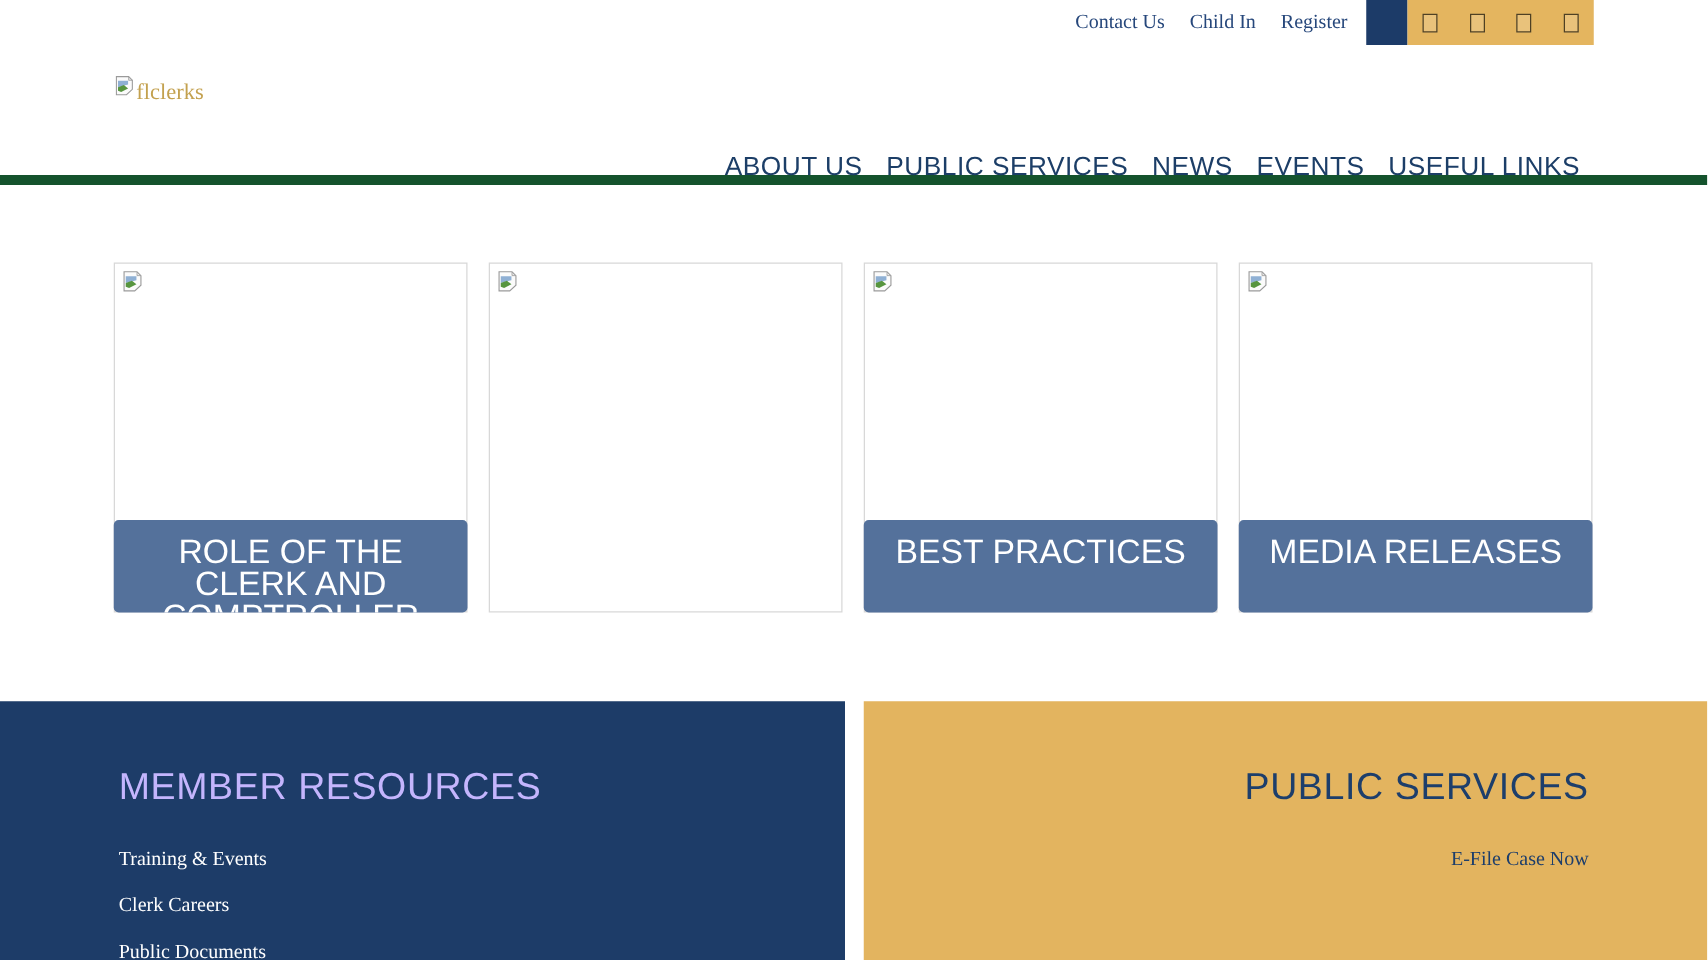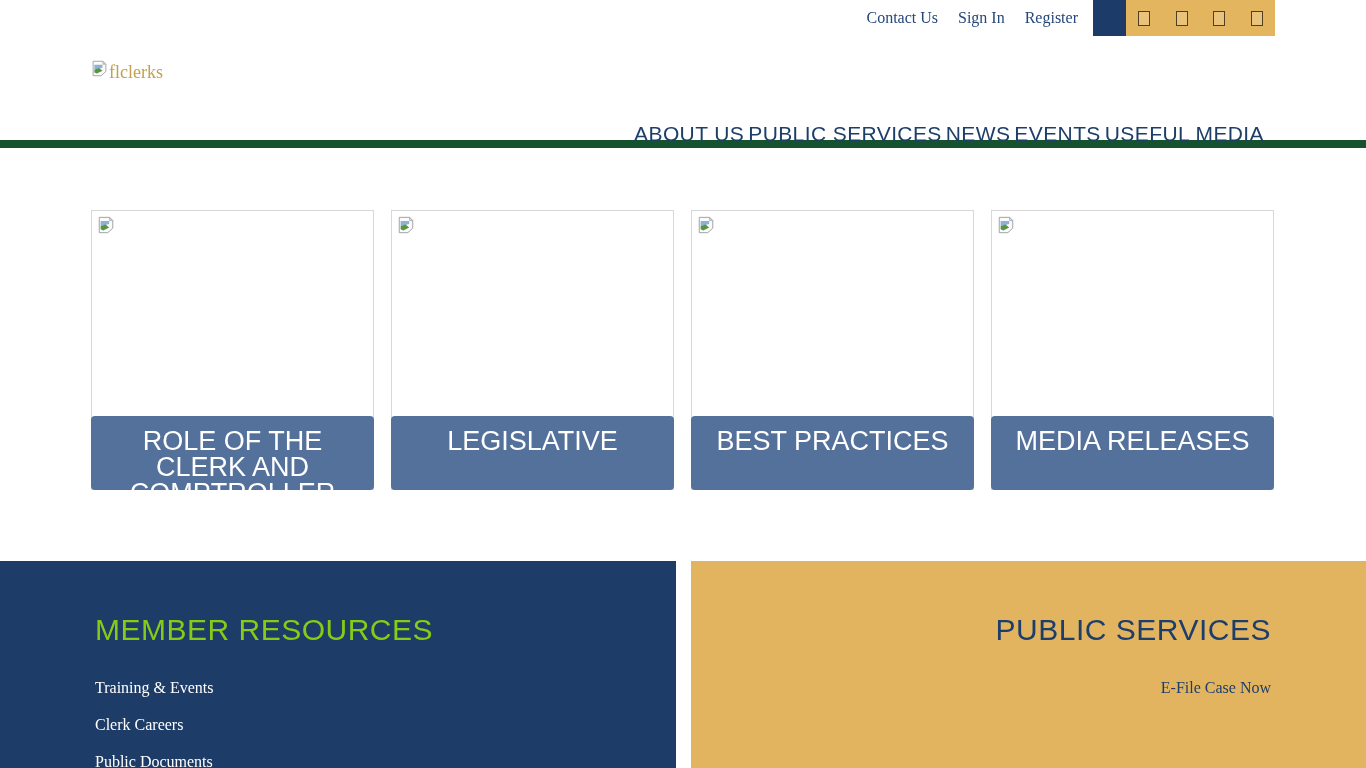--- a/index.html
+++ b/index.html
@@ -16,55 +16,55 @@
                 display:flex;align-items:center;justify-content:space-between;padding:0 12px;box-sizing:border-box;}
   .social-box{display:inline-block;width:10px;height:13px;border:1px solid #4f4023;
               background:rgba(255,255,255,0.18);cursor:pointer;}
 
   
   .header{position:absolute;top:36px;left:0;width:1366px;height:104px;background:#fff;
           border-bottom:8px solid #14532d;box-sizing:content-box;}
   .logo{position:absolute;left:91px;top:24px;display:flex;align-items:flex-end;gap:1px;
         text-decoration:none;cursor:pointer;}
   .logo-text{font-family:"Liberation Serif",serif;font-size:18px;color:#c3a14f;line-height:18px;}
-  .main-nav{position:absolute;top:84px;right:102px;display:flex;gap:4px;}
+  .main-nav{position:absolute;top:84px;right:102px;display:flex;gap:19px;}
   .main-nav a{font-size:21px;line-height:28px;letter-spacing:0.4px;color:#1c3e67;
               text-decoration:none;cursor:pointer;white-space:nowrap;}
 
   
   .cards{position:absolute;top:210px;left:91px;display:flex;gap:17px;}
   .card{position:relative;width:283px;height:280px;background:#fff;border:1px solid #d8d8d8;
         box-sizing:border-box;text-decoration:none;cursor:pointer;display:block;}
   .card .img-ph{position:absolute;top:5px;left:5px;}
   .card-caption{position:absolute;left:-1px;right:-1px;bottom:-1px;height:74px;background:#54719b;
                 border-radius:4px;color:#fff;font-size:27px;line-height:26px;text-align:center;
                 padding:12px 10px 0;box-sizing:border-box;overflow:hidden;}
 
   
   .panel{position:absolute;top:561px;height:300px;box-sizing:border-box;padding-top:52px;}
   .panel-navy{left:0;width:676px;background:#1d3c68;padding-left:95px;padding-right:40px;}
   .panel-gold{left:691px;width:675px;background:#e3b45f;padding-right:95px;padding-left:40px;text-align:right;}
   .panel h2{margin:0;font-size:30px;line-height:34px;font-weight:normal;letter-spacing:0.5px;}
-  .panel-navy h2{color:#84cc16;}
+  .panel-navy h2{color:#c4b5fd;}
   .panel-gold h2{color:#1d3e6b;}
   .panel-links{margin-top:22px;}
   .panel-links a{display:block;font-family:"Liberation Serif",serif;font-size:16px;line-height:37px;
                  text-decoration:none;cursor:pointer;}
   .panel-navy .panel-links a{color:#ffffff;}
   .panel-gold .panel-links a{color:#1d3e6b;}
 </style>
 </head>
 <body>
 
 <div class="page">
 
   <div class="topbar">
     <nav class="topbar-links">
       <a>Contact Us</a>
-      <a>Sign In</a>
+      <a>Child In</a>
       <a>Register</a>
     </nav>
     <div class="search-btn"></div>
     <div class="social-strip">
       <span class="social-box"></span>
       <span class="social-box"></span>
       <span class="social-box"></span>
       <span class="social-box"></span>
     </div>
   </div>
@@ -79,21 +79,21 @@
           <path d="M4 11.5 l5.5 -2 4 3.2 -6.5 3.3 -3 -1.2 z" fill="#57953f"></path>
         </svg>
       </span>
       <span class="logo-text">flclerks</span>
     </a>
     <nav class="main-nav">
       <a>ABOUT US</a>
       <a>PUBLIC SERVICES</a>
       <a>NEWS</a>
       <a>EVENTS</a>
-      <a>USEFUL MEDIA</a>
+      <a>USEFUL LINKS</a>
     </nav>
   </div>
 
   <div class="cards">
 
     <a class="card">
       <span class="img-ph">
         <svg width="18" height="18" viewBox="0 0 20 20">
           <path d="M2.5 1.5 h11.5 l3.5 3.5 v8.5 l-5.5 5 h-9.5 z" fill="#fbfbfb" stroke="#9a9a9a" stroke-width="1"></path>
           <path d="M14 1.8 v3.2 h3.3 z" fill="#e6e6e6" stroke="#9a9a9a" stroke-width="0.7"></path>
@@ -106,21 +106,20 @@
 
     <a class="card">
       <span class="img-ph">
         <svg width="18" height="18" viewBox="0 0 20 20">
           <path d="M2.5 1.5 h11.5 l3.5 3.5 v8.5 l-5.5 5 h-9.5 z" fill="#fbfbfb" stroke="#9a9a9a" stroke-width="1"></path>
           <path d="M14 1.8 v3.2 h3.3 z" fill="#e6e6e6" stroke="#9a9a9a" stroke-width="0.7"></path>
           <path d="M4 5.5 h9.5 v3.5 l-9.5 2.5 z" fill="#8fb0d4"></path>
           <path d="M4 11.5 l5.5 -2 4 3.2 -6.5 3.3 -3 -1.2 z" fill="#57953f"></path>
         </svg>
       </span>
-      <div class="card-caption">LEGISLATIVE</div>
     </a>
 
     <a class="card">
       <span class="img-ph">
         <svg width="18" height="18" viewBox="0 0 20 20">
           <path d="M2.5 1.5 h11.5 l3.5 3.5 v8.5 l-5.5 5 h-9.5 z" fill="#fbfbfb" stroke="#9a9a9a" stroke-width="1"></path>
           <path d="M14 1.8 v3.2 h3.3 z" fill="#e6e6e6" stroke="#9a9a9a" stroke-width="0.7"></path>
           <path d="M4 5.5 h9.5 v3.5 l-9.5 2.5 z" fill="#8fb0d4"></path>
           <path d="M4 11.5 l5.5 -2 4 3.2 -6.5 3.3 -3 -1.2 z" fill="#57953f"></path>
         </svg>

